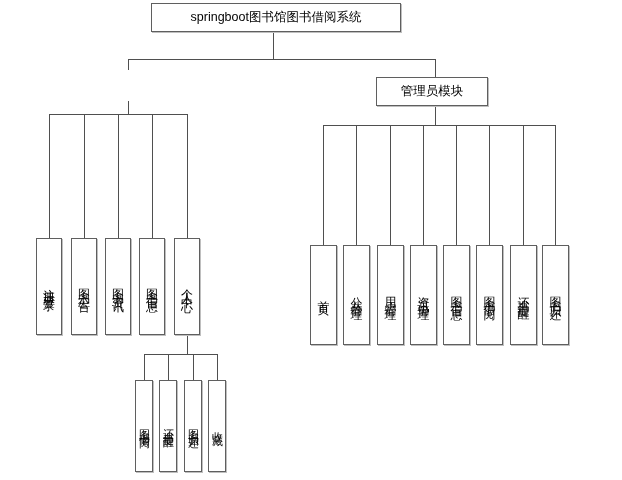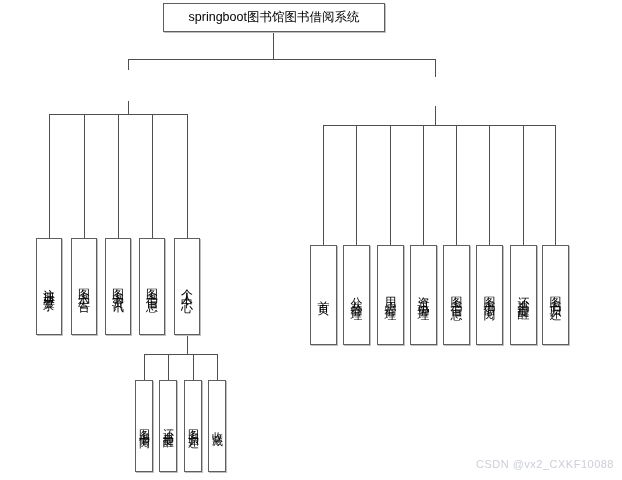--- a/index.html
+++ b/index.html
@@ -56,22 +56,23 @@
   <div class="vline" style="left:523px; top:125px; height:120px;"></div>
   <div class="vline" style="left:555px; top:125px; height:120px;"></div>
 
   <div class="vline" style="left:187px; top:335px; height:19px;"></div>
   <div class="hline" style="left:144px; top:354px; width:74px;"></div>
   <div class="vline" style="left:144px; top:354px; height:26px;"></div>
   <div class="vline" style="left:168px; top:354px; height:26px;"></div>
   <div class="vline" style="left:193px; top:354px; height:26px;"></div>
   <div class="vline" style="left:217px; top:354px; height:26px;"></div>
 
-  <div class="node h" style="left:163px; top:3px; width:222px; height:29px;">springboot图书馆图书借阅系统</div>
+  <div class="node h" style="left:151px; top:3px; width:250px; height:29px;">springboot图书馆图书借阅系统</div>
 
+  <div class="node h" style="left:376px; top:77px; width:112px; height:29px;">管理员模块</div>
 
   <div class="node v" style="left:36px; top:238px; width:26px; height:97px;">
     <span class="vt">注册登录</span>
   </div>
   <div class="node v" style="left:71px; top:238px; width:26px; height:97px;">
     <span class="vt">图书公告</span>
   </div>
   <div class="node v" style="left:105px; top:238px; width:26px; height:97px;">
     <span class="vt">图书资讯</span>
   </div>
@@ -113,15 +114,14 @@
   <div class="node v sub" style="left:159px; top:380px; width:18px; height:92px;">
     <span class="vt">还书提醒</span>
   </div>
   <div class="node v sub" style="left:184px; top:380px; width:18px; height:92px;">
     <span class="vt">图书归还</span>
   </div>
   <div class="node v sub" style="left:208px; top:380px; width:18px; height:92px;">
     <span class="vt">收藏</span>
   </div>
 
-  <div class="watermark">CSDN @vx2_CXKF10088</div>
 
 </div>
 
 </body></html>

